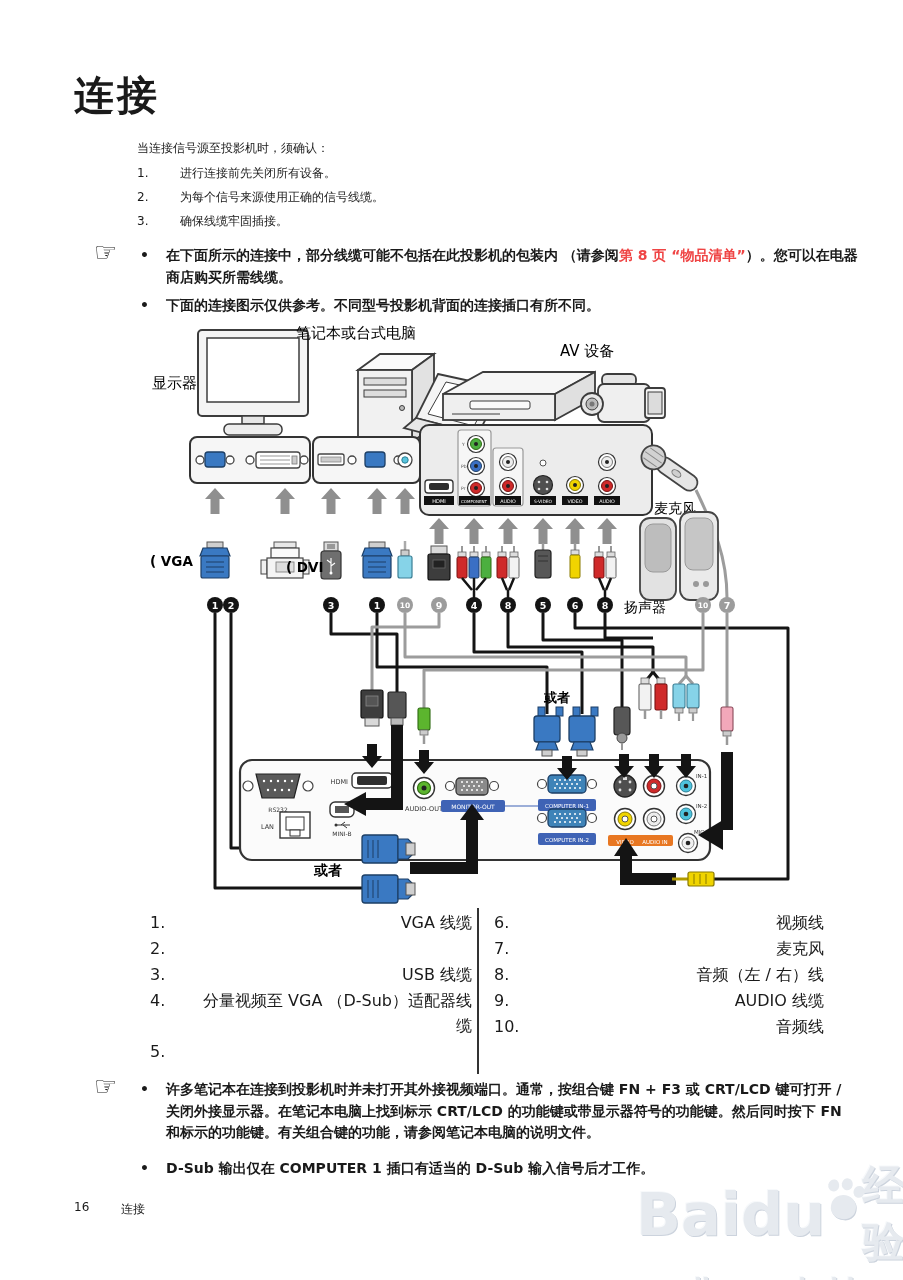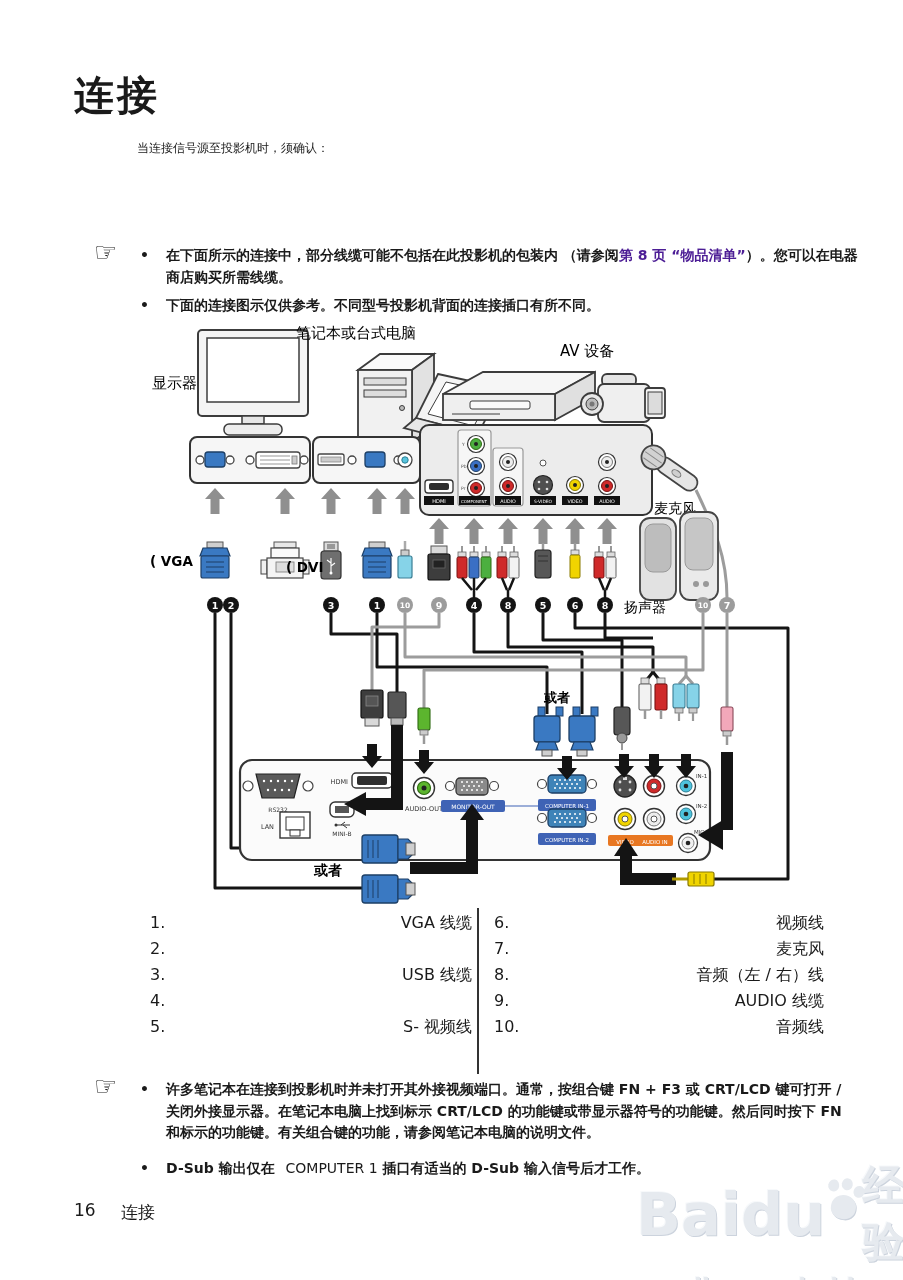--- a/index.html
+++ b/index.html
@@ -2,48 +2,53 @@
 <html><head>
 <meta charset="utf-8">
 <style>
   html,body{margin:0;padding:0;background:#888;}
   #page{position:relative;width:903px;height:1280px;background:#ffffff;overflow:hidden;
         font-family:"DejaVu Sans","Liberation Sans",sans-serif;color:#1a1a1a;}
   .abs{position:absolute;}
   .h1{font-size:40px;font-weight:600;letter-spacing:3px;}
   .body-t{font-size:12px;}
   .note-t{font-size:14px;font-weight:600;line-height:21.5px;}
-  .link{color:#4c1d95;}
+  .link{color:#ef4444;}
   .step-num{display:inline-block;width:43px;}
   .leg-row{display:flex;font-size:16px;line-height:25px;margin-bottom:1px;}
   .leg-num{width:42px;flex:none;}
   .leg-text{flex:1;text-align:right;}
   .bullet{position:absolute;left:140px;font-size:14px;font-weight:700;}
   .note-icon{font-size:26px;line-height:20px;}
-  .foot{font-size:17px;}
+  .foot{font-size:12px;}
   svg text{font-family:"DejaVu Sans","Liberation Sans",sans-serif;}
   .wm{color:#e6eaef;text-shadow:1px 1px 0 #ccd3dd,-1px -1px 0 #f7f9fb;font-weight:800;}
   .wm-row{display:flex;align-items:center;gap:6px;}
   .wm-brand{font-size:59px;}
   .wm-cn{font-size:42px;}
   .wm-url{font-size:23px;font-weight:700;margin-top:4px;margin-left:58px;}
   .paw{position:relative;width:30px;height:24px;background:#e6eaef;border-radius:50% 50% 46% 46%;
        box-shadow:1px 1px 0 #ccd3dd;transform:rotate(12deg);margin-top:-14px;}
   .paw::before{content:"";position:absolute;top:-13px;left:-7px;width:11px;height:12px;border-radius:50%;
        background:#e6eaef;box-shadow:13px -4px 0 #e6eaef,26px 1px 0 #e6eaef;}
 </style>
 </head>
 <body>
 
 <div id="page">
 
   <div class="abs h1" style="left:74px;top:68px;">连接</div>
 
   <div class="abs body-t" style="left:137px;top:140px;">当连接信号源至投影机时，须确认：</div>
 
+  <div class="abs body-t" style="left:137px;top:165px;">
+    <div style="margin-bottom:7px;"><span class="step-num">1.</span><span>进行连接前先关闭所有设备。</span></div>
+    <div style="margin-bottom:7px;"><span class="step-num">2.</span><span>为每个信号来源使用正确的信号线缆。</span></div>
+    <div><span class="step-num">3.</span><span>确保线缆牢固插接。</span></div>
+  </div>
 
   <div class="abs note-icon" style="left:94px;top:242px;">☞</div>
   <div class="bullet" style="top:247px;">•</div>
   <div class="abs note-t" style="left:166px;top:245px;width:694px;">
     <span>在下面所示的连接中，部分线缆可能不包括在此投影机的包装内 （请参阅</span><span class="link">第 8 页 “物品清单”</span><span>）。您可以在电器商店购买所需线缆。</span>
   </div>
   <div class="bullet" style="top:297px;">•</div>
   <div class="abs note-t" style="left:166px;top:295px;width:694px;">下面的连接图示仅供参考。不同型号投影机背面的连接插口有所不同。</div>
 
   <svg class="abs" style="left:140px;top:322px;" width="760" height="585" viewBox="0 0 760 585">
@@ -580,24 +585,24 @@
       </div>
     <div class="leg-row">
         <span class="leg-num">2.</span>
       </div>
     <div class="leg-row">
         <span class="leg-num">3.</span>
         <span class="leg-text">USB 线缆</span>
       </div>
     <div class="leg-row">
         <span class="leg-num">4.</span>
+        <span class="leg-text">分量视频至 VGA （D-Sub）适配器线缆</span>
       </div>
     <div class="leg-row">
         <span class="leg-num">5.</span>
-        <span class="leg-text">S- 视频线</span>
       </div>
   </div>
   <div class="abs" style="left:494px;top:910px;width:330px;">
     <div class="leg-row">
         <span class="leg-num">6.</span>
         <span class="leg-text">视频线</span>
       </div>
     <div class="leg-row">
         <span class="leg-num">7.</span>
         <span class="leg-text">麦克风</span>
@@ -614,21 +619,21 @@
         <span class="leg-num">10.</span>
         <span class="leg-text">音频线</span>
       </div>
   </div>
 
   <div class="abs note-icon" style="left:94px;top:1076px;">☞</div>
   <div class="bullet" style="top:1081px;">•</div>
   <div class="abs note-t" style="left:166px;top:1079px;width:694px;">许多笔记本在连接到投影机时并未打开其外接视频端口。通常，按组合键 FN + F3 或 CRT/LCD 键可打开 / 关闭外接显示器。在笔记本电脑上找到标示 CRT/LCD 的功能键或带显示器符号的功能键。然后同时按下 FN 和标示的功能键。有关组合键的功能，请参阅笔记本电脑的说明文件。</div>
   <div class="bullet" style="top:1160px;">•</div>
   <div class="abs note-t" style="left:166px;top:1158px;width:694px;">
-    <span>D-Sub 输出仅在 </span><span style="font-weight:400;margin-left:6px;">COMPUTER 1</span><span> 插口有适当的 D-Sub 输入信号后才工作。</span>
+    <span>D-Sub 输出仅在 </span><span style="font-weight:700;">COMPUTER 1</span><span> 插口有适当的 D-Sub 输入信号后才工作。</span>
   </div>
 
   <div class="abs foot" style="left:74px;top:1200px;">16</div>
   <div class="abs foot" style="left:121px;top:1201px;">连接</div>
 
   <div class="abs wm" style="left:636px;top:1158px;">
     <div class="wm-row">
       <span class="wm-brand">Baidu</span>
       <span class="paw"></span>
       <span class="wm-cn">经验</span>

